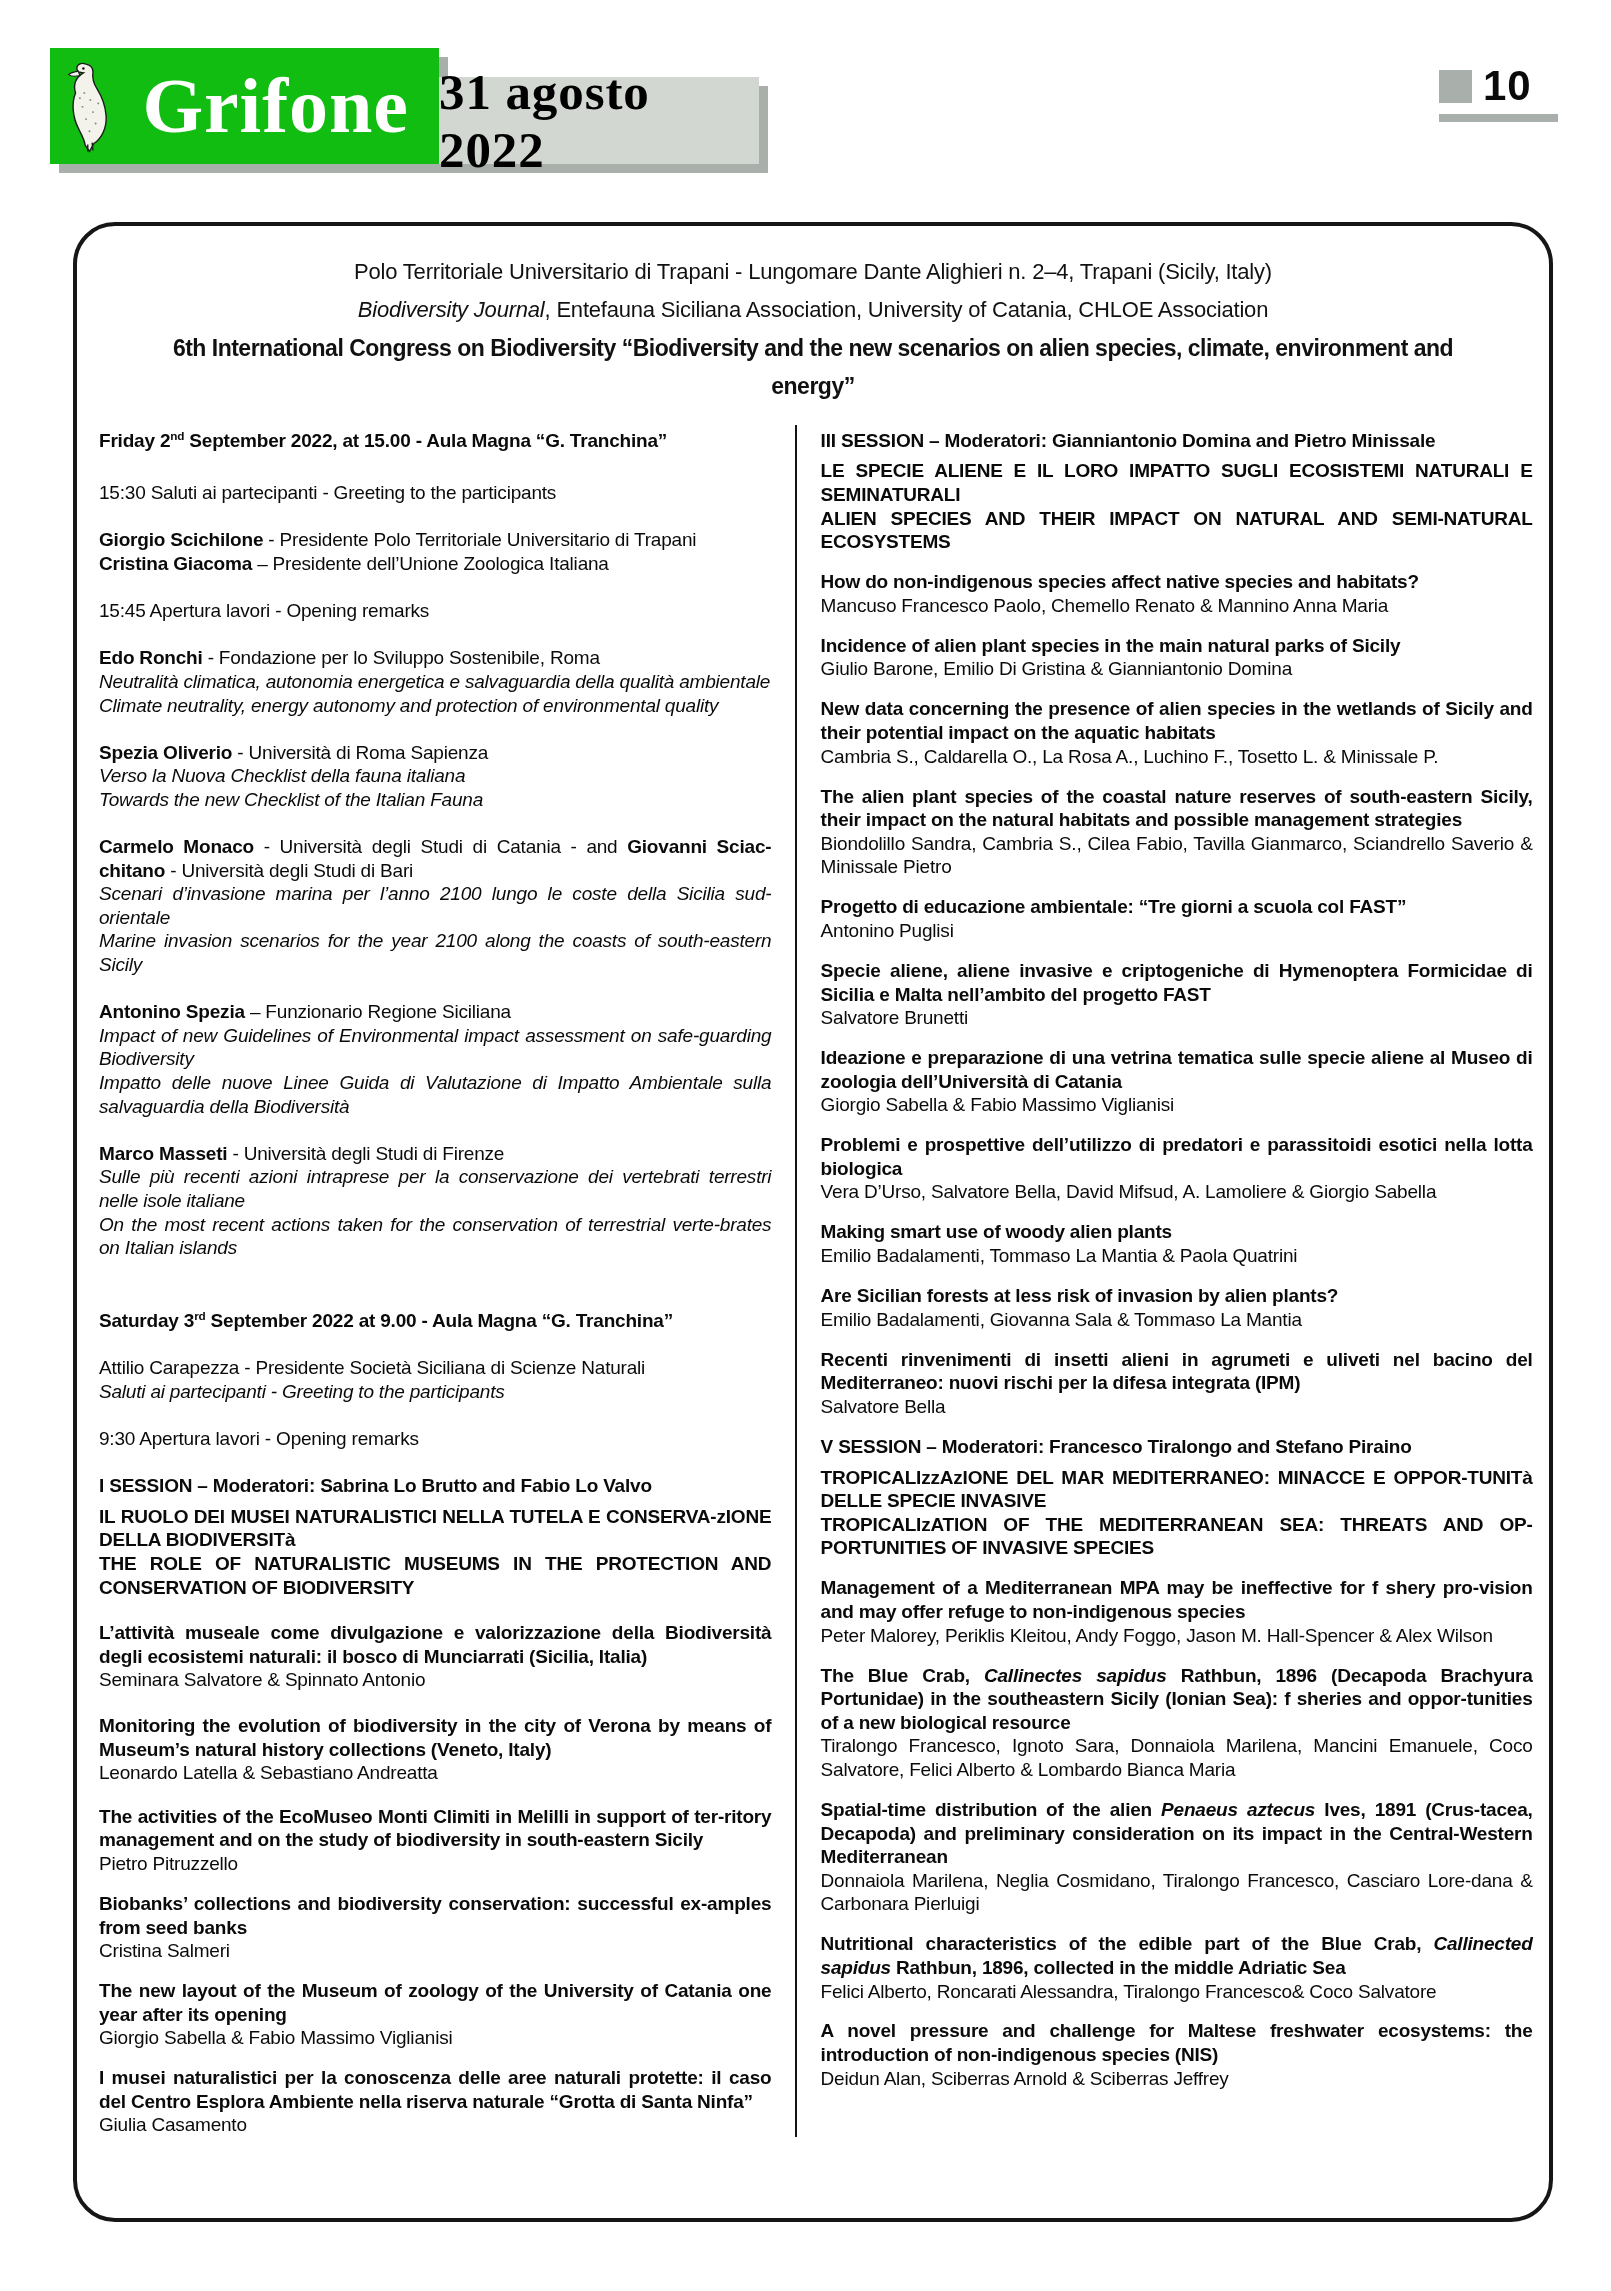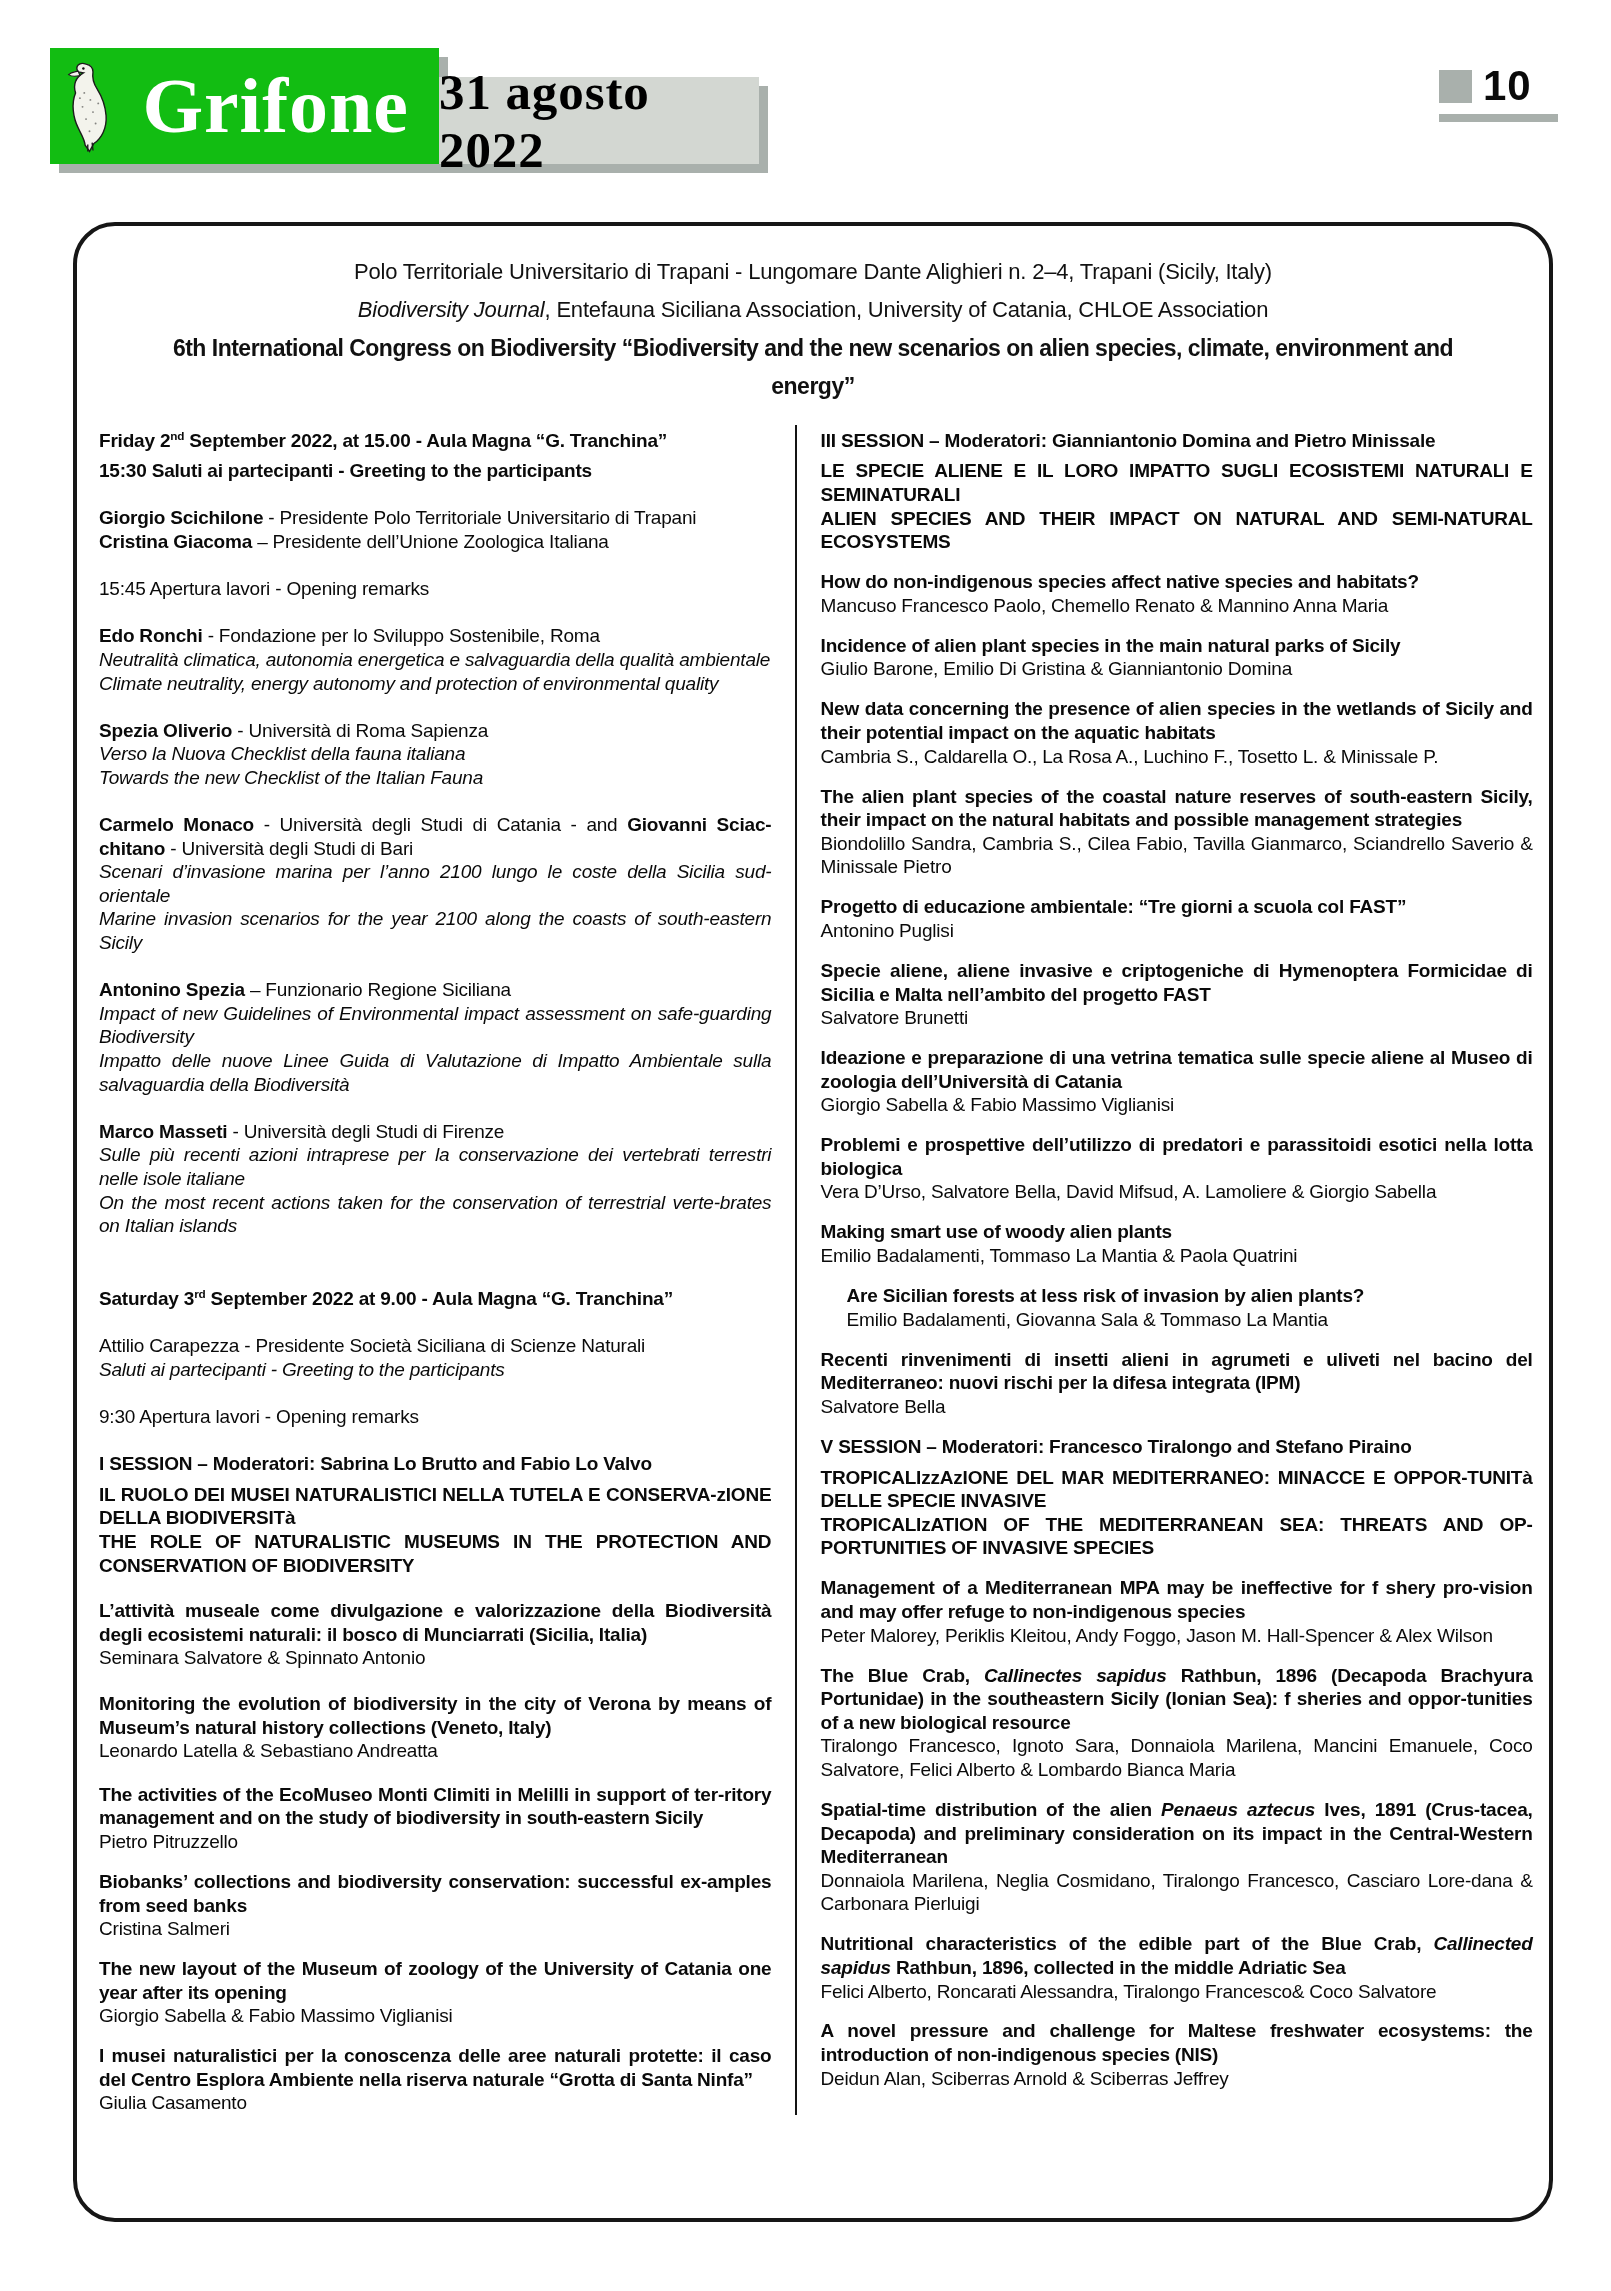--- a/index.html
+++ b/index.html
@@ -113,21 +113,21 @@
     <div class="titleblock">
       <div class="tl">Polo Territoriale Universitario di Trapani - Lungomare Dante Alighieri n. 2–4, Trapani (Sicily, Italy)</div>
       <div class="tl"><span class="i">Biodiversity Journal</span><span>, Entefauna Siciliana Association, University of Catania, CHLOE Association</span></div>
       <div class="tl tl3">6th International Congress on Biodiversity “Biodiversity and the new scenarios on alien species, climate, environment and energy”</div>
     </div>
     <div class="columns">
       <div class="col-left">
           <div class="block" style="margin-top: 0px;">
             <p class="para"><span class="b">Friday 2</span><sup class="b">nd</sup><span class="b"> September 2022, at 15.00 - Aula Magna “G. Tranchina”</span></p>
           </div>
-          <div class="block" style="margin-top: 7px; font-weight: bold;">
+          <div class="block" style="margin-top: 29px;">
             <p class="para"><span>15:30 Saluti ai partecipanti - Greeting to the participants</span></p>
           </div>
           <div class="block" style="margin-top: 23.6px;">
             <p class="para"><span class="b">Giorgio Scichilone</span><span> - Presidente Polo Territoriale Universitario di Trapani</span></p>
             <p class="para"><span class="b">Cristina Giacoma</span><span> – Presidente dell’Unione Zoologica Italiana</span></p>
           </div>
           <div class="block" style="margin-top: 23.6px;">
             <p class="para"><span>15:45 Apertura lavori - Opening remarks</span></p>
           </div>
           <div class="block" style="margin-top: 23.6px;">
@@ -234,21 +234,21 @@
             <p class="para"><span>Giorgio Sabella &amp; Fabio Massimo Viglianisi</span></p>
           </div>
           <div class="block" style="margin-top: 16.4px;">
             <p class="para"><span class="b">Problemi e prospettive dell’utilizzo di predatori e parassitoidi esotici nella lotta biologica</span></p>
             <p class="para"><span>Vera D’Urso, Salvatore Bella, David Mifsud, A. Lamoliere &amp; Giorgio Sabella</span></p>
           </div>
           <div class="block" style="margin-top: 16.4px;">
             <p class="para"><span class="b">Making smart use of woody alien plants</span></p>
             <p class="para"><span>Emilio Badalamenti, Tommaso La Mantia &amp; Paola Quatrini</span></p>
           </div>
-          <div class="block" style="margin-top: 16.4px; margin-left: 26px;">
+          <div class="block" style="margin-top: 16.4px;">
             <p class="para"><span class="b">Are Sicilian forests at less risk of invasion by alien plants?</span></p>
             <p class="para"><span>Emilio Badalamenti, Giovanna Sala &amp; Tommaso La Mantia</span></p>
           </div>
           <div class="block" style="margin-top: 16.4px;">
             <p class="para"><span class="b">Recenti rinvenimenti di insetti alieni in agrumeti e uliveti nel bacino del Mediterraneo: nuovi rischi per la difesa integrata (IPM)</span></p>
             <p class="para"><span>Salvatore Bella</span></p>
           </div>
           <div class="block" style="margin-top: 16.4px;">
             <p class="para"><span class="b">V SESSION – Moderatori: Francesco Tiralongo and Stefano Piraino</span></p>
           </div>

